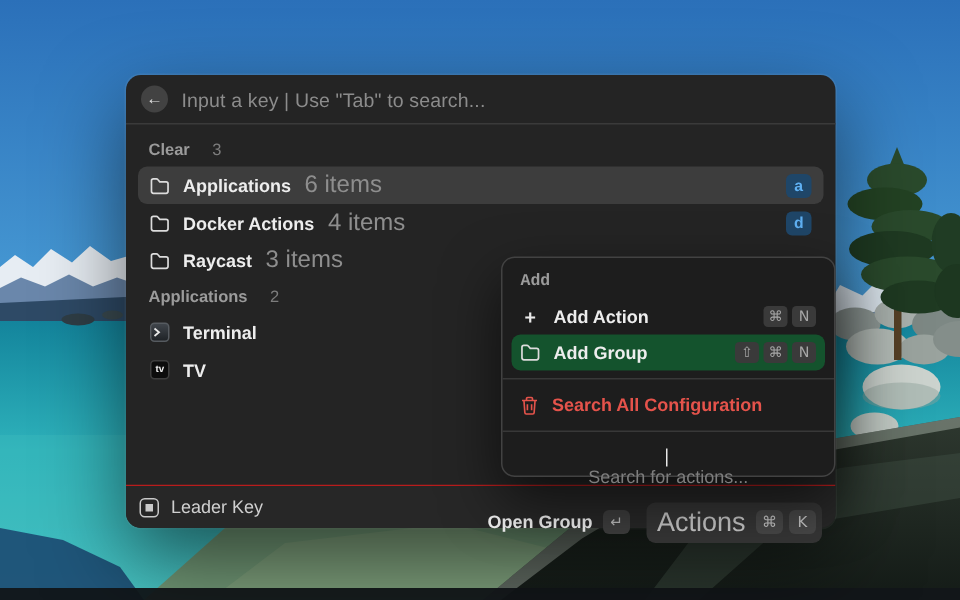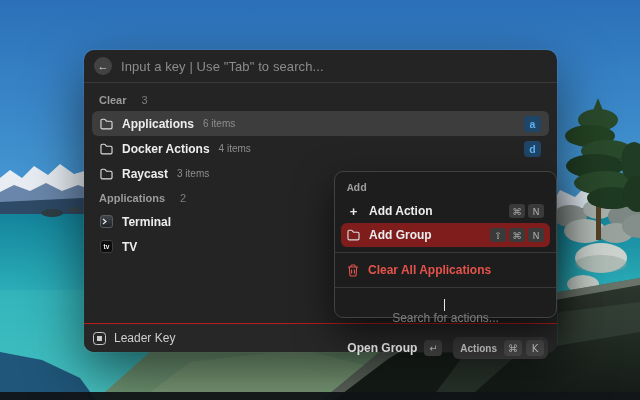--- a/index.html
+++ b/index.html
@@ -34,21 +34,21 @@
     padding:6px 7px 5px 7px;
   }
   .section-label .count{margin-left:15px;color:#7d7d7d;font-weight:400;}
   .row{
     display:flex;align-items:center;height:25px;padding:0 8px;border-radius:6px;
     font-size:12px;
   }
   .row.selected{background:#3d3d3d;}
   .ficon{display:flex;align-items:center;margin-right:9px;flex:0 0 auto;}
   .row .label{font-weight:700;color:#ededed;}
-  .row .meta{margin-left:9px;color:#8e8e8e;font-size:10px;}
+  .row .meta{margin-left:9px;color:#8e8e8e;font-size:16px;}
   .badge{
     margin-left:auto;min-width:9px;height:16px;padding:0 4px;border-radius:4px;
     background:#1f4668;color:#5fb0f2;font-size:10.5px;font-weight:600;
     display:flex;align-items:center;justify-content:center;
   }
   .appicon{
     width:13px;height:13px;border-radius:3px;flex:0 0 auto;
     display:flex;align-items:center;justify-content:center;
   }
   .term-icon{background:linear-gradient(#40454b,#1f2327);border:1px solid #565b60;box-sizing:border-box;}
@@ -71,36 +71,36 @@
   .primary-label{color:#f0f0f0;font-size:12px;font-weight:700;}
   .kbd{
     min-width:12px;height:16px;padding:0 3px;border-radius:4px;background:#3d3d3d;
     color:#b9b9b9;font-size:10px;display:inline-flex;align-items:center;justify-content:center;
     font-family:"DejaVu Sans",sans-serif;
   }
   .actions-pill{
     display:flex;align-items:center;gap:4px;background:#353535;border-radius:6px;
     padding:3px 4px;margin-left:4px;
   }
-  .actions-pill .plabel{color:#c6c6c6;font-size:10px;font-weight:700;margin:0 3px;}
+  .actions-pill .plabel{color:#c6c6c6;font-size:18px;font-weight:400;margin:0 3px;}
   .actions-pill .kbd{background:#474747;color:#c2c2c2;}
 
   
   .popover{
     position:absolute;left:334px;top:171px;width:223px;height:147px;box-sizing:border-box;
     background:#1d1d1d;border:1px solid #424242;border-radius:9px;z-index:5;
     box-shadow:0 16px 38px rgba(0,0,0,.6);
     padding:5px 6px 0 6px;color:#ececec;
   }
   .pop-label{color:#9b9b9b;font-size:11px;font-weight:700;padding:5px 6px 5px 6px;font-family:Liberation Mono, monospace;}
   .pop-row{
     display:flex;align-items:center;height:24px;padding:0 6px;border-radius:6px;gap:9px;
     font-size:12px;
   }
-  .pop-row.selected{background:#7f1d1d;}
+  .pop-row.selected{background:#14532d;}
   .pop-row .plabel{font-weight:700;color:#ededed;}
   .pop-row.danger .plabel{color:#e5534b;}
   .pop-keys{margin-left:auto;display:flex;gap:3px;}
   .pop-keys .kbd{min-width:10px;height:14px;border-radius:3px;background:#3a3a3a;color:#a6a6a6;font-size:9.5px;}
   .pop-divider{height:1px;background:#383838;margin:5px -6px;}
   .pop-search{display:flex;align-items:center;color:#7d7d7d;font-size:12px;padding:6px 6px 0 6px;height:20px;flex-direction:column;}
   .caret{width:1px;height:12px;background:#e8e8e8;margin-right:2px;flex:0 0 auto;}
   .plus-glyph{color:#e8e8e8;font-size:13px;font-weight:600;width:13px;text-align:center;}
 </style>
 </head>
@@ -284,21 +284,21 @@
 
   <div class="pop-divider"></div>
 
   <div class="pop-row danger">
     <span class="ficon" style="margin:0;">
       <svg width="12" height="13" viewBox="0 0 12 13">
         <path d="M1 3h10M4 3V1.8c0-.4.3-.8.8-.8h2.4c.5 0 .8.4.8.8V3M2.3 3l.6 8c0 .6.5 1 1 1h4.2c.6 0 1-.4 1-1l.6-8" fill="none" stroke="#e5534b" stroke-width="1.1"></path>
         <path d="M4.6 5.5v4M7.4 5.5v4" stroke="#e5534b" stroke-width="1.1"></path>
       </svg>
     </span>
-    <span class="plabel">Clear All Applications</span>
+    <span class="plabel">Search All Configuration</span>
   </div>
 
   <div class="pop-divider"></div>
   <div class="pop-search">
     <span class="caret"></span>
     <span>Search for actions...</span>
   </div>
 </div>
 
 </body></html>

